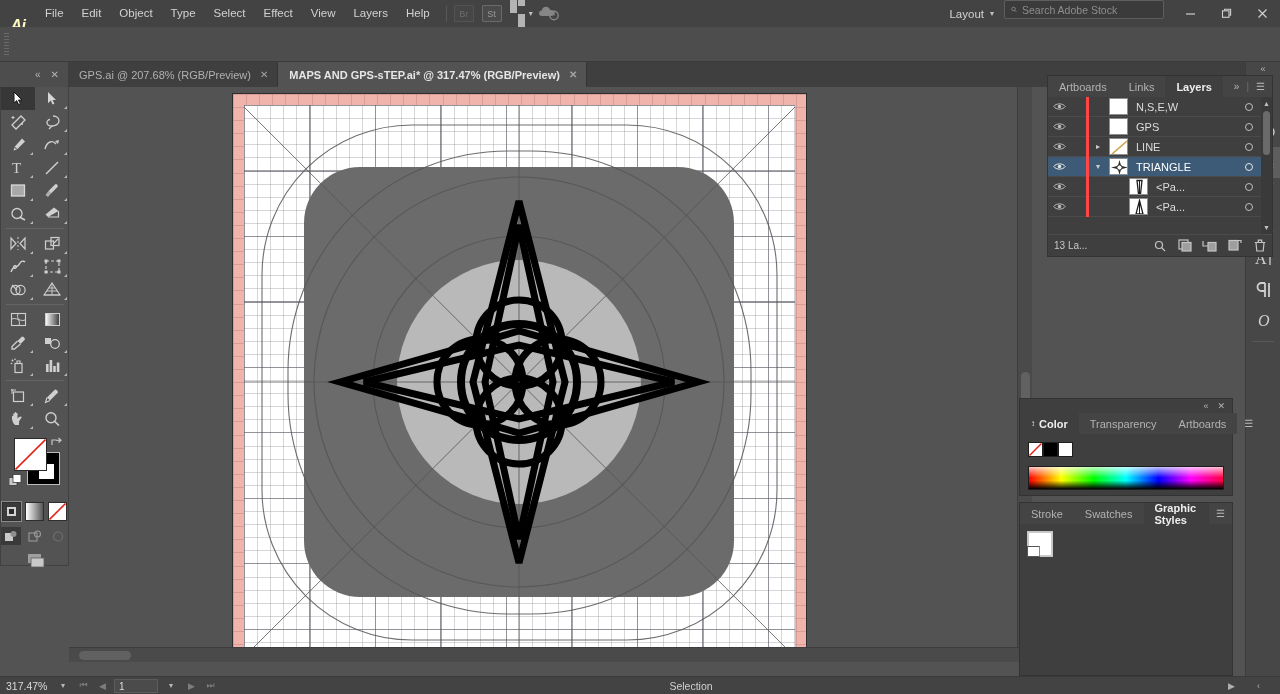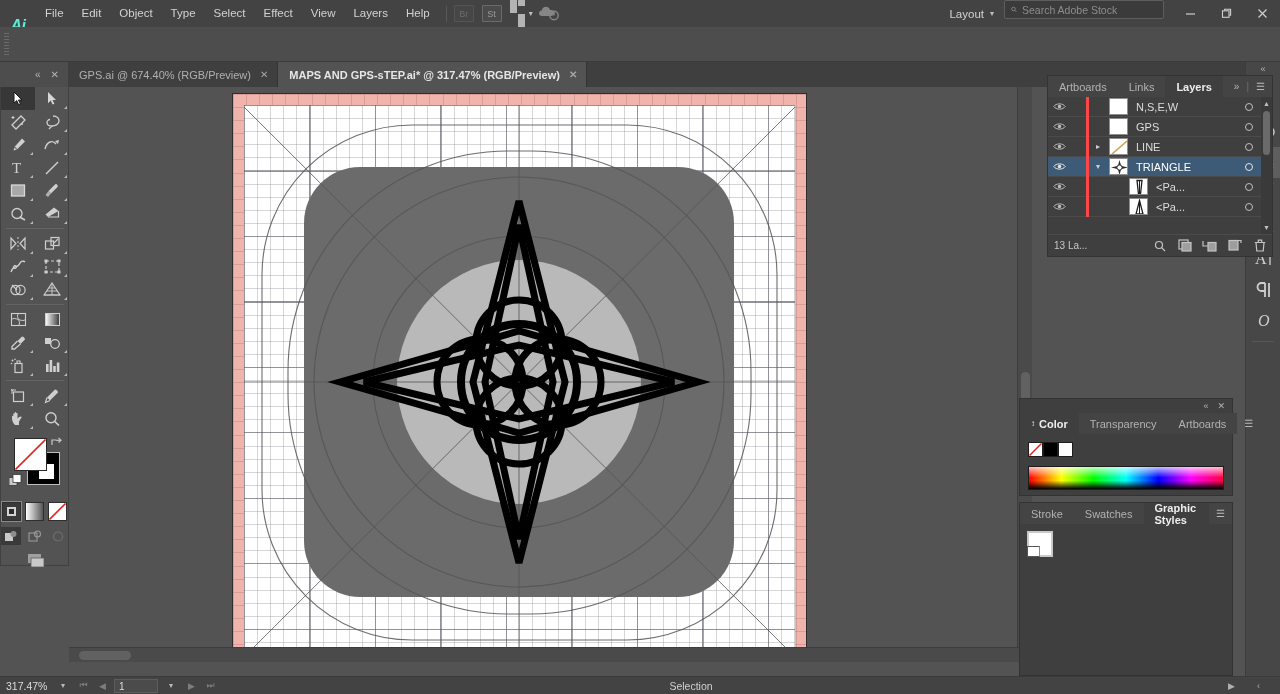--- a/index.html
+++ b/index.html
@@ -16,21 +16,21 @@
   #app { position: relative; width: 1280px; height: 694px; }
 
   
   .menubar {
     position: absolute; left: 0; top: 0; width: 1280px; height: 27px;
     background: #434343;
     display: flex; align-items: center;
   }
   .ai-logo {
     width: 36px; height: 27px; display: flex; align-items: center;
-    justify-content: center; color: #5eead4; font-weight: bold;
+    justify-content: center; color: #fef9c3; font-weight: bold;
     font-size: 16px; font-style: italic; letter-spacing: -0.5px; margin-top: 24px;
   }
   .menu-item {
     padding: 0 9px; height: 27px; line-height: 27px;
     font-size: 11.5px; color: #d2d2d2; cursor: default; white-space: nowrap;
   }
   .mb-sep { width: 1px; height: 16px; background: #585858; margin: 0 7px; }
   .mb-btn {
     width: 20px; height: 17px; border: 1px solid #6a6a6a;
     display: flex; align-items: center; justify-content: center;
@@ -425,21 +425,21 @@
   <div class="controlstrip">
     <div class="cs-handle"></div>
   </div>
 
   <div class="tabbar">
     <div class="tab-collapse">
       <span>«</span>
       <span>✕</span>
     </div>
     <div class="doc-tab">
-      <span>GPS.ai @ 674.40% (RGB/Preview)</span>
+      <span>GPS.ai @ 207.68% (RGB/Preview)</span>
       <span class="tab-x">✕</span>
     </div>
     <div class="doc-tab active">
       <span>MAPS AND GPS-sTEP.ai* @ 317.47% (RGB/Preview)</span>
       <span class="tab-x">✕</span>
     </div>
   </div>
 
   <div class="toolbar">
     <div class="tool-grid">

